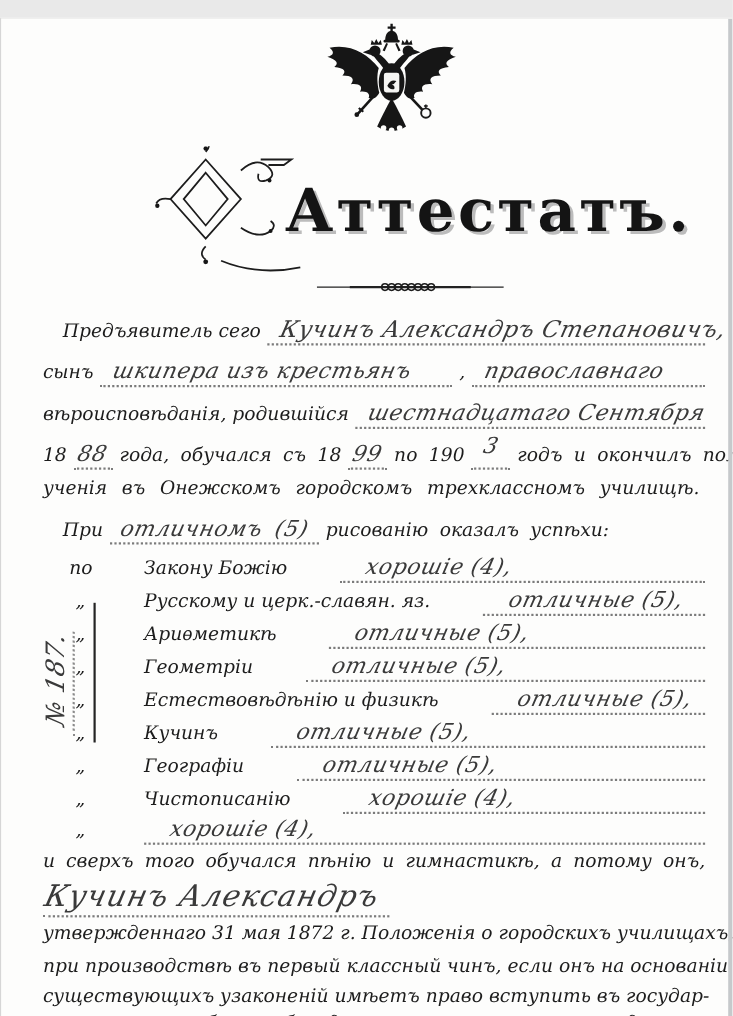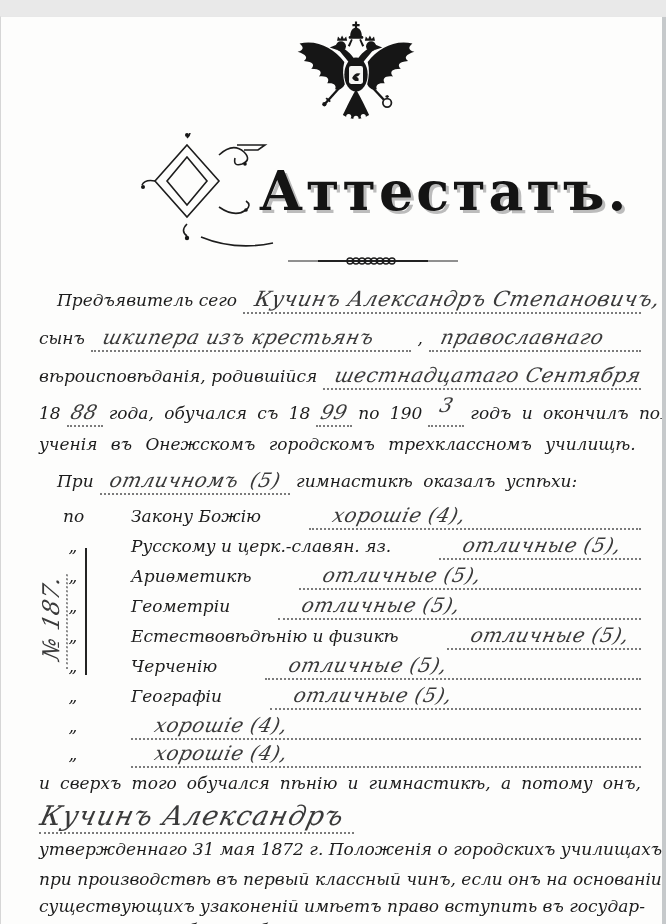--- a/index.html
+++ b/index.html
@@ -159,21 +159,21 @@
     <span class="pr">годъ и окончилъ полный курсъ</span>
   </div>
 
   <div class="line ws2" style="top:417px">
     <span class="pr">ученія въ Онежскомъ городскомъ трехклассномъ училищѣ.</span>
   </div>
 
   <div class="line ws1" style="top:451px">
     <span class="pr indent">При</span>
     <span class="fill fit"><span class="hw">отличномъ (5)</span></span>
-    <span class="pr">гимнастикѣ оказалъ успѣхи:</span>
+    <span class="pr">рисованію оказалъ успѣхи:</span>
   </div>
 
   <div class="line subj" style="top:486px">
     <span class="pr pre">по</span>
     <span class="pr">Закону Божію</span>
     <span class="fill grade"><span class="hw">хорошіе (4),</span></span>
   </div>
   <div class="line subj" style="top:516px">
     <span class="pr pre">„</span>
     <span class="pr">Русскому и церк.-славян. яз.</span>
@@ -189,30 +189,31 @@
     <span class="pr">Геометріи</span>
     <span class="fill grade"><span class="hw">отличные (5),</span></span>
   </div>
   <div class="line subj" style="top:606px">
     <span class="pr pre">„</span>
     <span class="pr">Естествовѣдѣнію и физикѣ</span>
     <span class="fill grade"><span class="hw">отличные (5),</span></span>
   </div>
   <div class="line subj" style="top:636px">
     <span class="pr pre">„</span>
-    <span class="pr">Черченію</span>
+    <span class="pr">Кучинъ</span>
     <span class="fill grade"><span class="hw">отличные (5),</span></span>
   </div>
   <div class="line subj" style="top:666px">
     <span class="pr pre">„</span>
     <span class="pr">Географіи</span>
     <span class="fill grade"><span class="hw">отличные (5),</span></span>
   </div>
   <div class="line subj" style="top:696px">
     <span class="pr pre">„</span>
+    <span class="pr">Чистописанію</span>
     <span class="fill grade"><span class="hw">хорошіе (4),</span></span>
   </div>
   <div class="line subj" style="top:724px">
     <span class="pr pre">„</span>
     <span class="fill grade"><span class="hw">хорошіе (4),</span></span>
   </div>
 
   <div class="line just" style="top:756px">
     <span>и сверхъ того обучался пѣнію и гимнастикѣ, а потому онъ,</span>
   </div>

